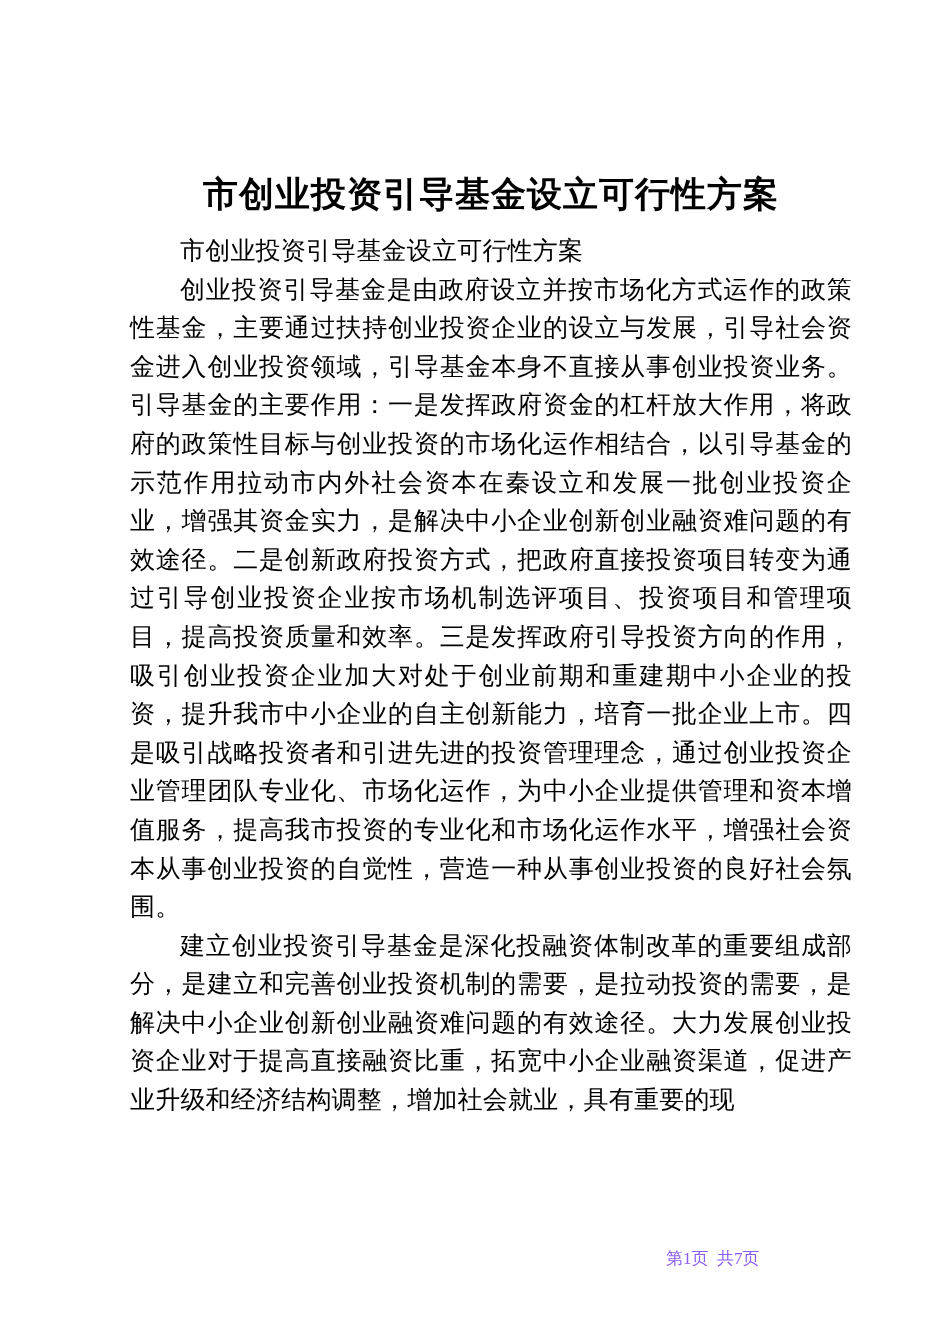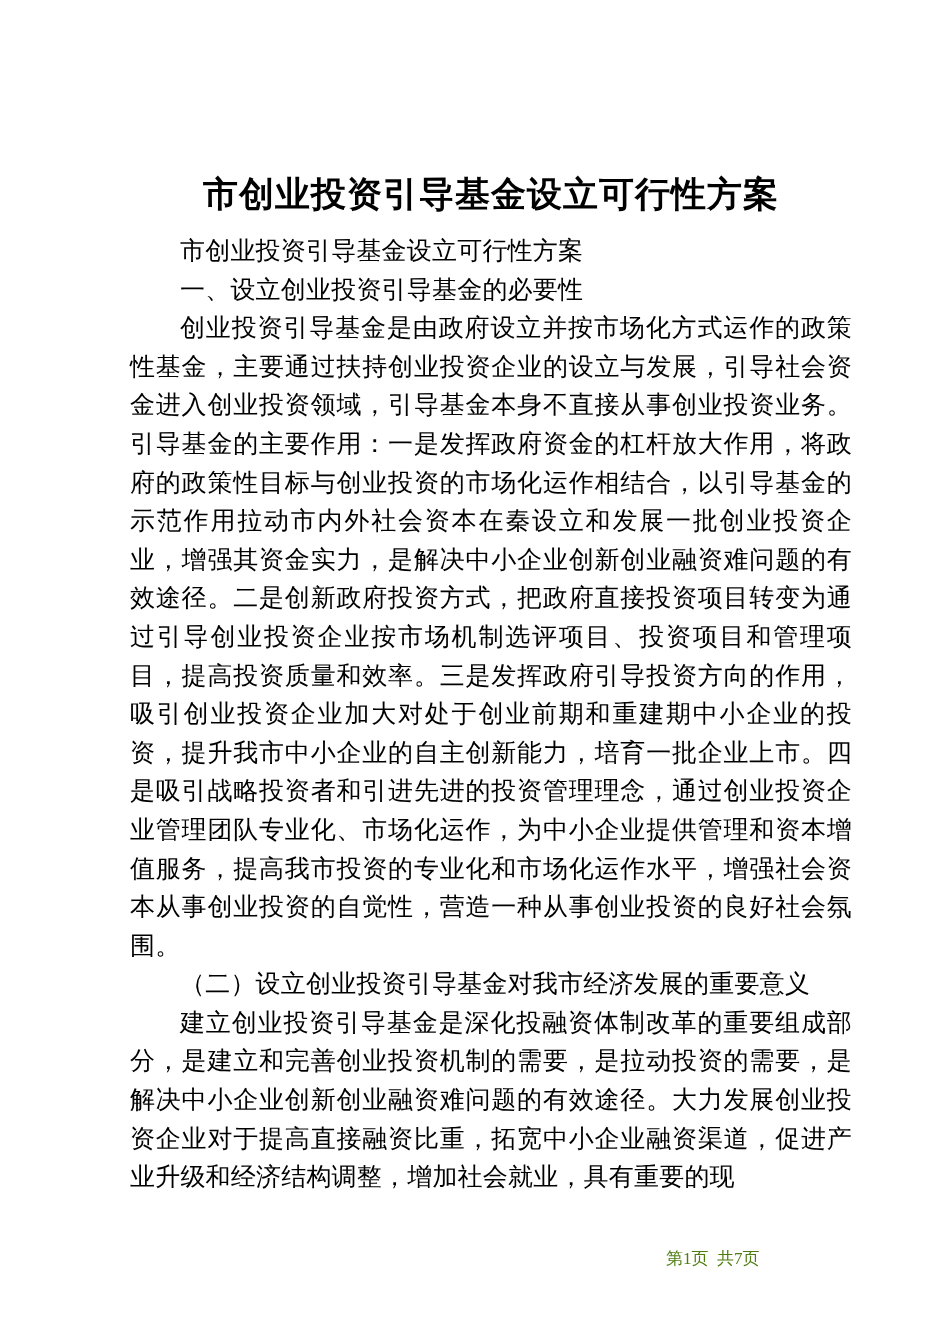--- a/index.html
+++ b/index.html
@@ -44,30 +44,28 @@
     text-indent: 2em;
     text-align: justify;
     letter-spacing: 0.2px;
   }
   .doc-footer {
     position: absolute;
     top: 1248px;
     left: 650px;
     font-size: 17px;
     line-height: 22px;
-    color: #4d7c0f;
+    color: #8b5cf6;
     white-space: pre;
   }
 </style>
 </head>
 <body>
 
 <div class="doc-page">
   <div class="doc-content">
     <h1 class="doc-title">市创业投资引导基金设立可行性方案</h1>
     <p class="doc-para">市创业投资引导基金设立可行性方案</p>
-    <p class="doc-para">一、设立创业投资引导基金的必要性</p>
     <p class="doc-para">创业投资引导基金是由政府设立并按市场化方式运作的政策性基金，主要通过扶持创业投资企业的设立与发展，引导社会资金进入创业投资领域，引导基金本身不直接从事创业投资业务。引导基金的主要作用：一是发挥政府资金的杠杆放大作用，将政府的政策性目标与创业投资的市场化运作相结合，以引导基金的示范作用拉动市内外社会资本在秦设立和发展一批创业投资企业，增强其资金实力，是解决中小企业创新创业融资难问题的有效途径。二是创新政府投资方式，把政府直接投资项目转变为通过引导创业投资企业按市场机制选评项目、投资项目和管理项目，提高投资质量和效率。三是发挥政府引导投资方向的作用，吸引创业投资企业加大对处于创业前期和重建期中小企业的投资，提升我市中小企业的自主创新能力，培育一批企业上市。四是吸引战略投资者和引进先进的投资管理理念，通过创业投资企业管理团队专业化、市场化运作，为中小企业提供管理和资本增值服务，提高我市投资的专业化和市场化运作水平，增强社会资本从事创业投资的自觉性，营造一种从事创业投资的良好社会氛围。</p>
-    <p class="doc-para">（二）设立创业投资引导基金对我市经济发展的重要意义</p>
     <p class="doc-para">建立创业投资引导基金是深化投融资体制改革的重要组成部分，是建立和完善创业投资机制的需要，是拉动投资的需要，是解决中小企业创新创业融资难问题的有效途径。大力发展创业投资企业对于提高直接融资比重，拓宽中小企业融资渠道，促进产业升级和经济结构调整，增加社会就业，具有重要的现</p>
   </div>
   <div class="doc-footer">第1页  共7页</div>
 </div>
 
 </body></html>

